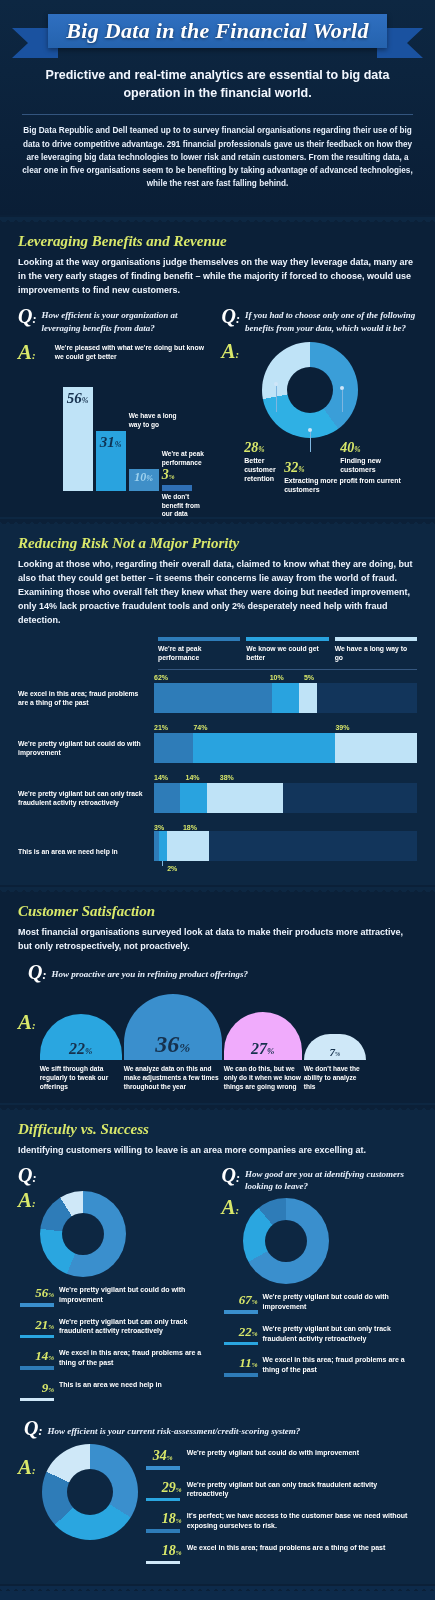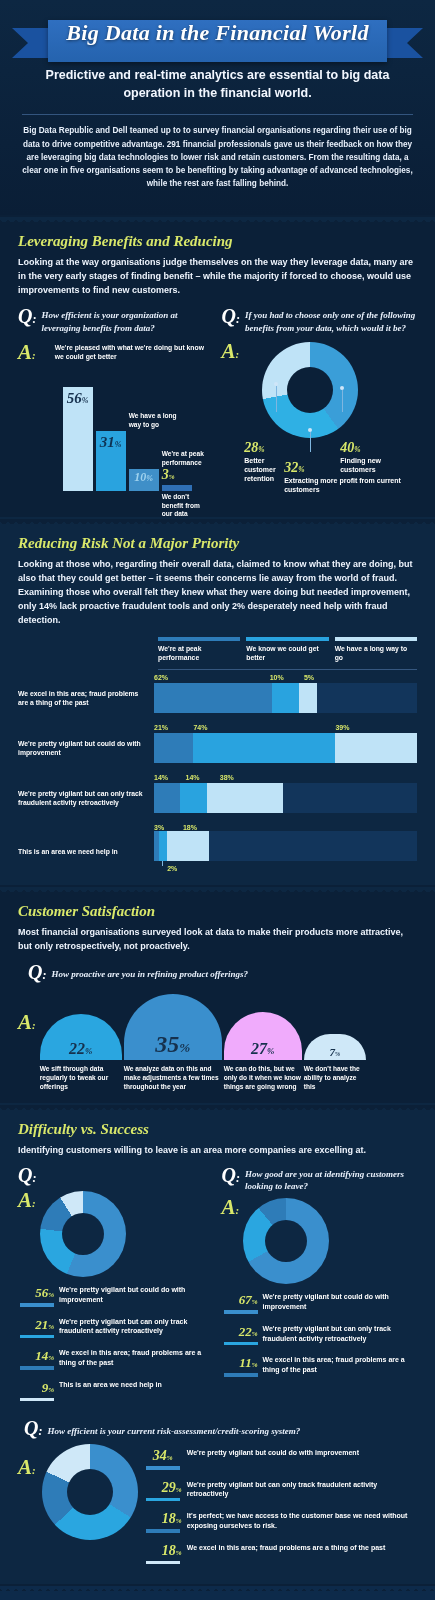--- a/index.html
+++ b/index.html
@@ -16,23 +16,23 @@
     background:linear-gradient(180deg,#0d2742 0%,#0a1e36 100%);
     padding:14px 0 10px 0; position:relative;
   }
   .ribbon-wrap { position:relative; height:44px; }
   .ribbon-tail-l, .ribbon-tail-r {
     position:absolute; top:14px; width:46px; height:30px; background:#1a52a0;
   }
   .ribbon-tail-l { left:12px; clip-path:polygon(0 0,100% 0,100% 100%,0 100%,16px 50%); }
   .ribbon-tail-r { right:12px; clip-path:polygon(0 0,100% 0,calc(100% - 16px) 50%,100% 100%,0 100%); }
   .ribbon {
-    position:absolute; left:48px; right:48px; top:6px; height:42px;
+    position:absolute; left:48px; right:48px; top:0; height:34px;
     background:linear-gradient(180deg,#2f6fc0 0%,#2563ae 100%);
-    display:flex; justify-content:center;
+    display:flex; align-items:center; justify-content:center;
     box-shadow:0 2px 5px rgba(0,0,0,.4);
   }
   .ribbon h1 {
     font-family:"Liberation Serif", serif; font-style:italic; font-weight:bold;
     font-size:22px; color:#ffffff; letter-spacing:.3px;
     text-shadow:0 1px 3px rgba(0,0,0,.5);
   }
   .subtitle {
     text-align:center; font-size:12.5px; font-weight:bold; line-height:1.45;
     padding:8px 40px 10px 40px; color:#f2f7ff;
@@ -185,21 +185,21 @@
       </div>
     </div>
     <div class="subtitle">Predictive and real-time analytics are essential to big data operation in the financial world.</div>
     <div class="hdr-rule"></div>
     <div class="intro">Big Data Republic and Dell teamed up to to survey financial organisations regarding their use of big data to drive competitive advantage. 291 financial professionals gave us their feedback on how they are leveraging big data technologies to lower risk and retain customers. From the resulting data, a clear one in five organisations seem to be benefiting by taking advantage of advanced technologies, while the rest are fast falling behind.</div>
   </div>
 
   <div class="zig"></div>
 
   <div class="section sec-a">
-    <div class="sec-title">Leveraging Benefits and Reducing</div>
+    <div class="sec-title">Leveraging Benefits and Revenue</div>
     <div class="sec-intro">Looking at the way organisations judge themselves on the way they leverage data, many are in the very early stages of finding benefit – while the majority if forced to choose, would use improvements to find new customers.</div>
 
     <div class="twocol">
 
       <div class="col">
         <div class="qrow">
           <div class="qmark">Q<span class="dots">:</span></div>
           <div class="qtext">How efficient is your organization at leveraging benefits from data?</div>
         </div>
 
@@ -409,21 +409,21 @@
             <span style="font-size:16px;">
               <span>22</span><small>%</small>
             </span>
           </div>
           <div class="dome-txt">We sift through data regularly to tweak our offerings</div>
         </div>
 
         <div class="dome-col" style="width:98px;">
           <div class="dome" style="height:66px;background:#3a8fcd;">
             <span style="font-size:24px;">
-              <span>35</span><small>%</small>
+              <span>36</span><small>%</small>
             </span>
           </div>
           <div class="dome-txt">We analyze data on this and make adjustments a few times throughout the year</div>
         </div>
 
         <div class="dome-col" style="width:78px;">
           <div class="dome" style="height:48px;background:#f0abfc;">
             <span style="font-size:16px;">
               <span>27</span><small>%</small>
             </span>

